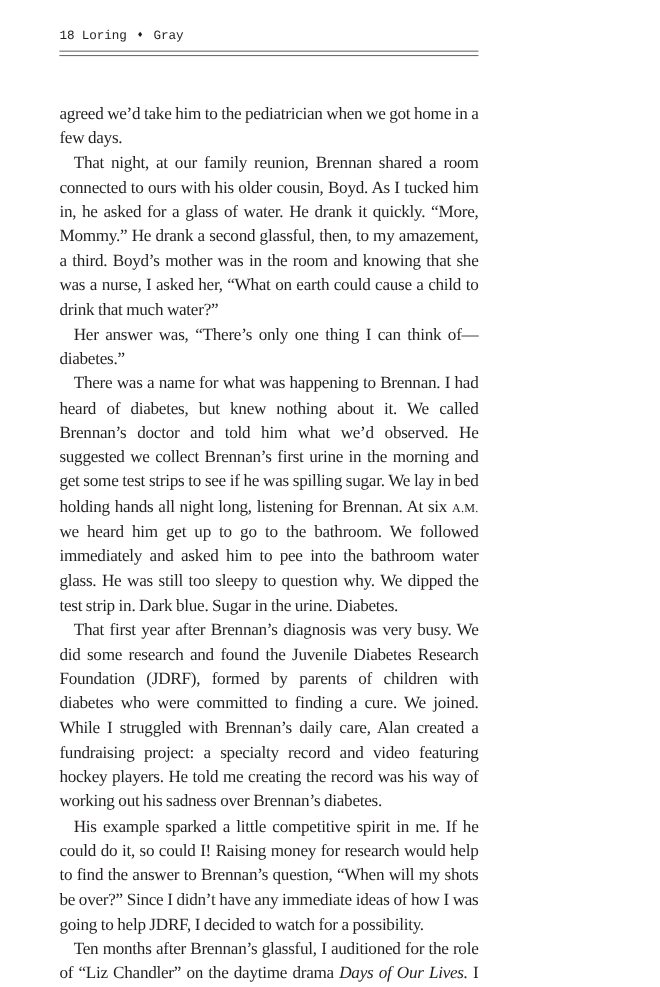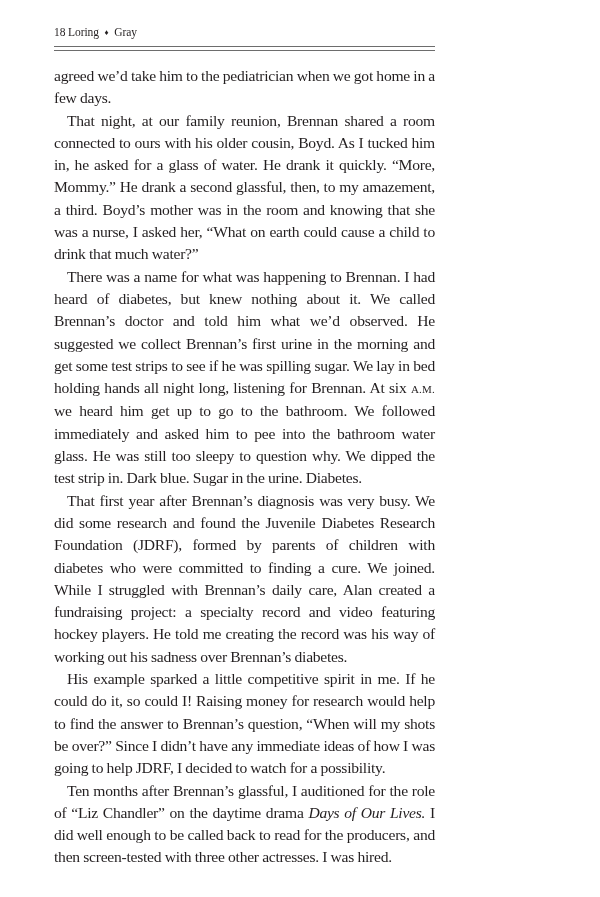--- a/index.html
+++ b/index.html
@@ -21,20 +21,21 @@
       top: 0;
       width: 381px;
     }
     .running-head {
       position: absolute;
       top: 26px;
       left: 0;
       font-size: 11.5px;
       letter-spacing: -0.1px;
       white-space: nowrap;
+      font-family: Liberation Mono, monospace;
     }
     .running-head .sep {
       font-size: 8px;
       position: relative;
       top: -1px;
       margin: 0 3px;
     }
     .rule {
       position: absolute;
       left: 0;
@@ -55,20 +56,21 @@
       letter-spacing: -0.25px;
       word-spacing: -0.3px;
     }
     .body-text p {
       margin: 0;
       text-indent: 13px;
       text-align: justify;
     }
     .body-text p.no-indent {
       text-indent: 0;
+      margin-top: 28px;
     }
     .body-text p.last-line-left {
       text-align-last: left;
     }
     .sc {
       font-size: 11px;
       letter-spacing: 0.2px;
     }
     em {
       font-style: italic;
@@ -84,20 +86,21 @@
     <span>Loring</span>
     <span class="sep">♦</span>
     <span>Gray</span>
   </div>
 
   <div class="rule"></div>
 
   <div class="body-text">
     <p class="no-indent last-line-left">agreed we’d take him to the pediatrician when we got home in a few days.</p>
     <p class="last-line-left">That night, at our family reunion, Brennan shared a room connected to ours with his older cousin, Boyd. As I tucked him in, he asked for a glass of water. He drank it quickly. “More, Mommy.” He drank a second glassful, then, to my amazement, a third. Boyd’s mother was in the room and knowing that she was a nurse, I asked her, “What on earth could cause a child to drink that much water?”</p>
+    <p class="last-line-left">Her answer was, “There’s only one thing I can think of—diabetes.”</p>
     <p class="last-line-left"><span>There was a name for what was happening to Brennan. I had heard of diabetes, but knew nothing about it. We called Brennan’s doctor and told him what we’d observed. He suggested we collect Brennan’s first urine in the morning and get some test strips to see if he was spilling sugar. We lay in bed holding hands all night long, listening for Brennan. At six </span><span class="sc">A.M.</span><span> we heard him get up to go to the bathroom. We followed immediately and asked him to pee into the bathroom water glass. He was still too sleepy to question why. We dipped the test strip in. Dark blue. Sugar in the urine. Diabetes.</span></p>
     <p class="last-line-left">That first year after Brennan’s diagnosis was very busy. We did some research and found the Juvenile Diabetes Research Foundation (JDRF), formed by parents of children with diabetes who were committed to finding a cure. We joined. While I struggled with Brennan’s daily care, Alan created a fundraising project: a specialty record and video featuring hockey players. He told me creating the record was his way of working out his sadness over Brennan’s diabetes.</p>
     <p class="last-line-left">His example sparked a little competitive spirit in me. If he could do it, so could I! Raising money for research would help to find the answer to Brennan’s question, “When will my shots be over?” Since I didn’t have any immediate ideas of how I was going to help JDRF, I decided to watch for a possibility.</p>
     <p class="last-line-left"><span>Ten months after Brennan’s glassful, I auditioned for the role of “Liz Chandler” on the daytime drama </span><em>Days of Our Lives.</em><span> I did well enough to be called back to read for the producers, and then screen-tested with three other actresses. I was hired.</span></p>
 
   </div>
 
 </div>
 
 </body></html>

